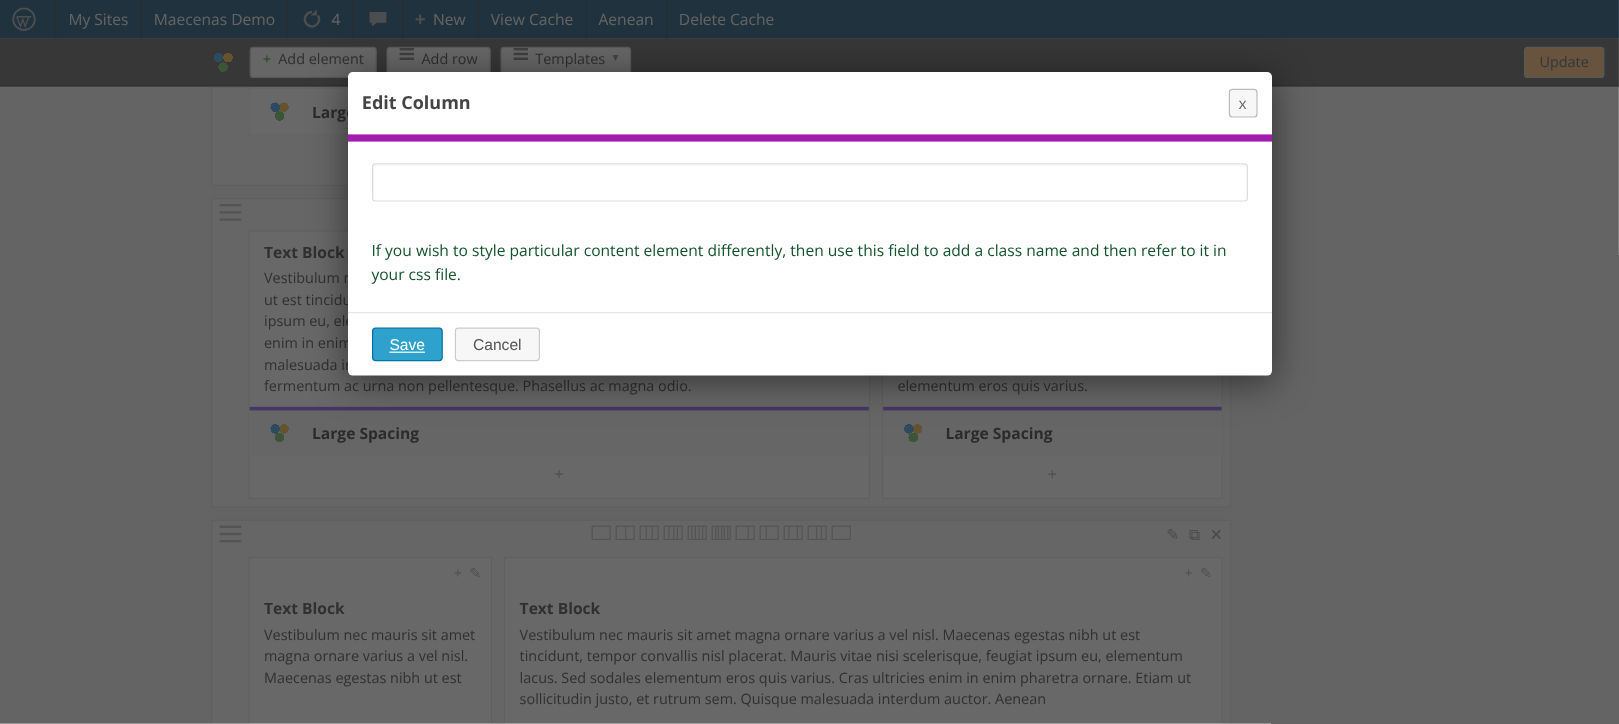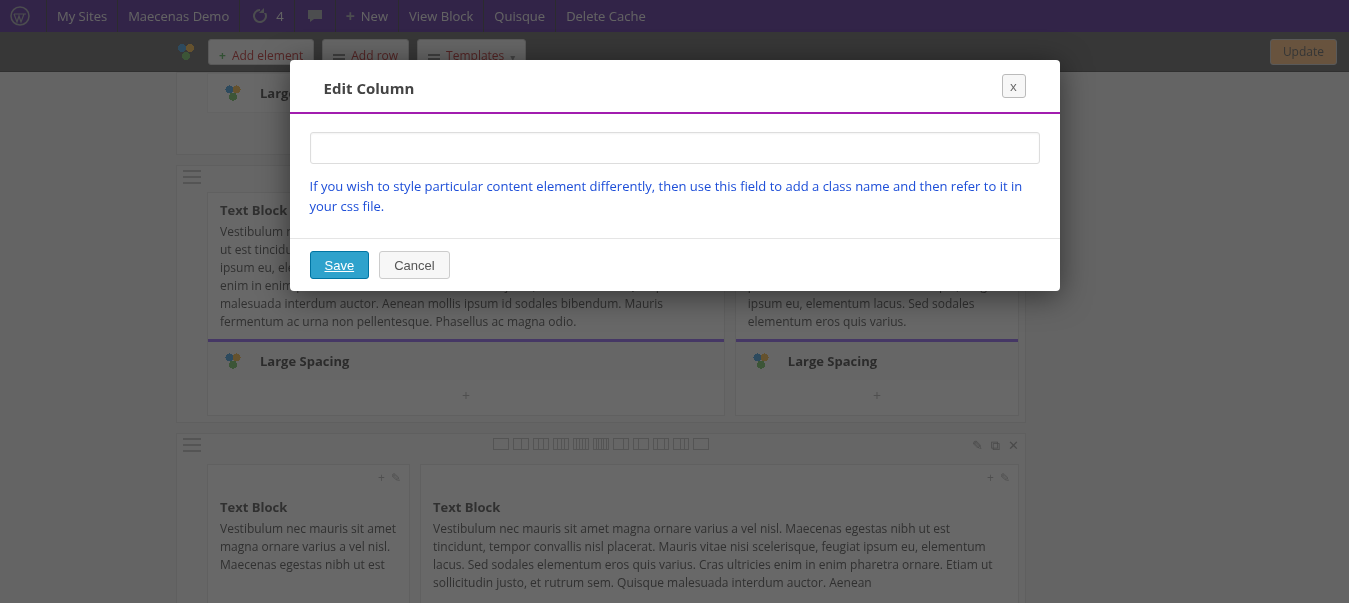--- a/index.html
+++ b/index.html
@@ -1,30 +1,30 @@
 <!DOCTYPE html>
 <html><head>
 <meta charset="utf-8">
 <style>
   * { box-sizing: border-box; margin: 0; padding: 0; }
   html, body { width: 1349px; height: 603px; overflow: hidden; font-family: "Open Sans", -apple-system, BlinkMacSystemFont, "Segoe UI", Helvetica, Arial, sans-serif; font-size: 13px; background: #f1f1f1; }
 
   
-  .adminbar { position: absolute; top:0; left:0; right:0; height:32px; background:#4c1d95; color:#eee; display:flex; align-items:center; font-size:13px; z-index:10; }
+  .adminbar { position: absolute; top:0; left:0; right:0; height:32px; background:#0c4a6e; color:#eee; display:flex; align-items:center; font-size:13px; z-index:10; }
   .adminbar .ab-item { display:flex; align-items:center; height:32px; padding:0 10px; color:#eee; cursor:pointer; }
   .adminbar .ab-divider { width:1px; height:32px; background:#32373c; }
   .adminbar .spacer { flex:1; }
   .adminbar svg { width:20px; height:20px; fill:#a0a5aa; }
   .ab-icon { display:inline-flex; align-items:center; justify-content:center; margin-right:6px; }
   .avatar { width:16px; height:16px; background:#ccc; margin-left:8px; border:1px solid #888; }
 
   
   .sec-toolbar { position:absolute; top:32px; left:0; right:0; height:40px; background:#5b5b5b; border-bottom:1px solid #444; display:flex; align-items:center; padding-left:176px; z-index:5; }
   .sec-toolbar .logo { width:20px; height:20px; margin-right:12px; position:relative; }
-  .sec-btn { display:inline-flex; align-items:flex-end; height:26px; padding:0 10px; margin-right:8px; background:#f7f7f7; border:1px solid #ccc; border-radius:3px; font-size:12px; color:#b91c1c; cursor:pointer; }
+  .sec-btn { display:inline-flex; align-items:flex-start; height:26px; padding:0 10px; margin-right:8px; background:#f7f7f7; border:1px solid #ccc; border-radius:3px; font-size:12px; color:#404040; cursor:pointer; }
   .sec-btn.green-accent .sec-icon { color:#4caf50; }
   .sec-icon { margin-right:6px; font-weight:bold; }
   .sec-toolbar .spacer { flex:1; }
   .update-btn { margin-right:12px; height:26px; padding:0 12px; background:#fdba74; border:1px solid #ccc; border-radius:3px; font-size:12px; color:#555; cursor:pointer; display:inline-flex; align-items:center; }
 
   
   .canvas { position:absolute; top:72px; left:0; right:0; bottom:0; background:#f1f1f1; overflow:hidden; }
   .page-content { position:absolute; top:0; left:176px; width:850px; }
 
   .row { background:#f7f7f7; border:1px solid #e0e0e0; margin-bottom:10px; position:relative; }
@@ -50,27 +50,27 @@
 
   .spacing-element { display:flex; align-items:center; padding:10px 16px; background:#f9f9f9; border-top:3px solid #8b5cf6; }
   .spacing-icon { width:18px; height:18px; margin-right:18px; position:relative; }
   .spacing-label { font-weight:bold; color:#333; font-size:13px; }
 
   
   .overlay { position:absolute; inset:0; background:rgba(40,40,40,0.7); z-index:50; }
 
   
   .modal { position:absolute; top:60px; left:50%; transform:translateX(-50%); width:770px; background:#fff; border-radius:4px; box-shadow:0 5px 30px rgba(0,0,0,0.5); z-index:100; }
-  .modal-header { display:flex; align-items:flex-end; justify-content:space-between; padding:14px 34px; border-bottom:2px solid #a21caf; }
+  .modal-header { display:flex; align-items:center; justify-content:space-between; padding:14px 12px; border-bottom:6px solid #a21caf; }
   .modal-title { font-weight:bold; font-size:15px; color:#444; }
   .modal-close { width:24px; height:24px; border:1px solid #bbb; background:#f7f7f7; border-radius:3px; display:flex; align-items:center; justify-content:center; font-size:13px; color:#666; cursor:pointer; }
   .modal-body { padding:18px 20px 22px; }
   .field-label { font-weight:bold; color:#444; margin-bottom:10px; display:block; font-size:13px; }
   .field-input { width:100%; height:32px; border:1px solid #ddd; border-radius:3px; padding:0 8px; font-size:13px; box-shadow:inset 0 1px 2px rgba(0,0,0,0.05); }
-  .field-hint { color:#1d4ed8; font-size:13px; line-height:1.5; margin-top:13px; }
+  .field-hint { color:#14532d; font-size:13px; line-height:1.5; margin-top:31px; }
   .modal-footer { padding:12px 20px; border-top:1px solid #e5e5e5; display:flex; gap:10px; }
   .btn-primary { background:#2ea2cc; color:#fff; border:1px solid #0074a2; height:28px; padding:0 14px; border-radius:3px; font-size:13px; cursor:pointer;text-decoration:underline; }
   .btn-secondary { background:#f7f7f7; color:#555; border:1px solid #ccc; height:28px; padding:0 14px; border-radius:3px; font-size:13px; cursor:pointer; }
 
   
   .vc-logo { width:18px; height:18px; background:
      radial-gradient(circle at 30% 30%, #3a9bdc 0 4px, transparent 4px),
      radial-gradient(circle at 70% 30%, #f6b63e 0 4px, transparent 4px),
      radial-gradient(circle at 50% 70%, #6bbf5b 0 4px, transparent 4px);
   }
@@ -114,23 +114,23 @@
           <path d="M3 4h14v9H9l-4 3v-3H3z" fill="#a0a5aa"></path>
         </svg>
     </span>
   </div>
   <div class="ab-divider"></div>
   <div class="ab-item">
     <span class="ab-icon" style="font-size:16px;color:#a0a5aa;font-weight:bold;">+</span>
     <span>New</span>
   </div>
   <div class="ab-divider"></div>
-  <div class="ab-item">View Block</div>
-  <div class="ab-divider"></div>
-  <div class="ab-item">Quisque</div>
+  <div class="ab-item">View Cache</div>
+  <div class="ab-divider"></div>
+  <div class="ab-item">Aenean</div>
   <div class="ab-divider"></div>
   <div class="ab-item">Delete Cache</div>
   <div class="spacer"></div>
 </div>
 
 <div class="sec-toolbar">
   <div class="logo vc-logo"></div>
   <div class="sec-btn green-accent">
     <span class="sec-icon plus-ic" style="color:#4caf50"></span>
     <span>Add element</span>

